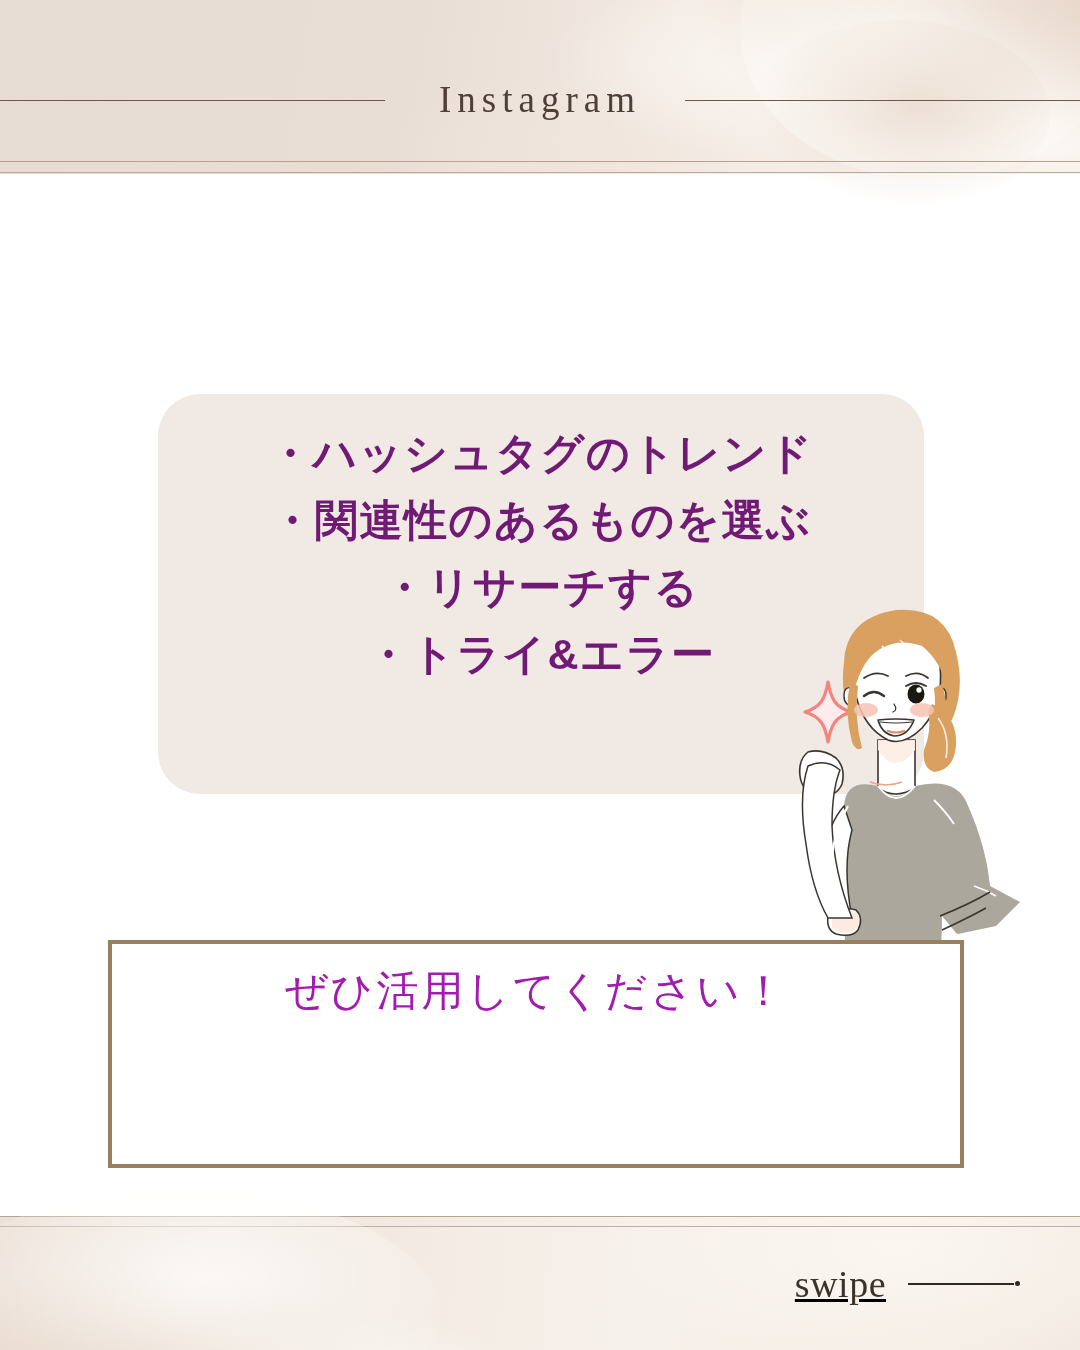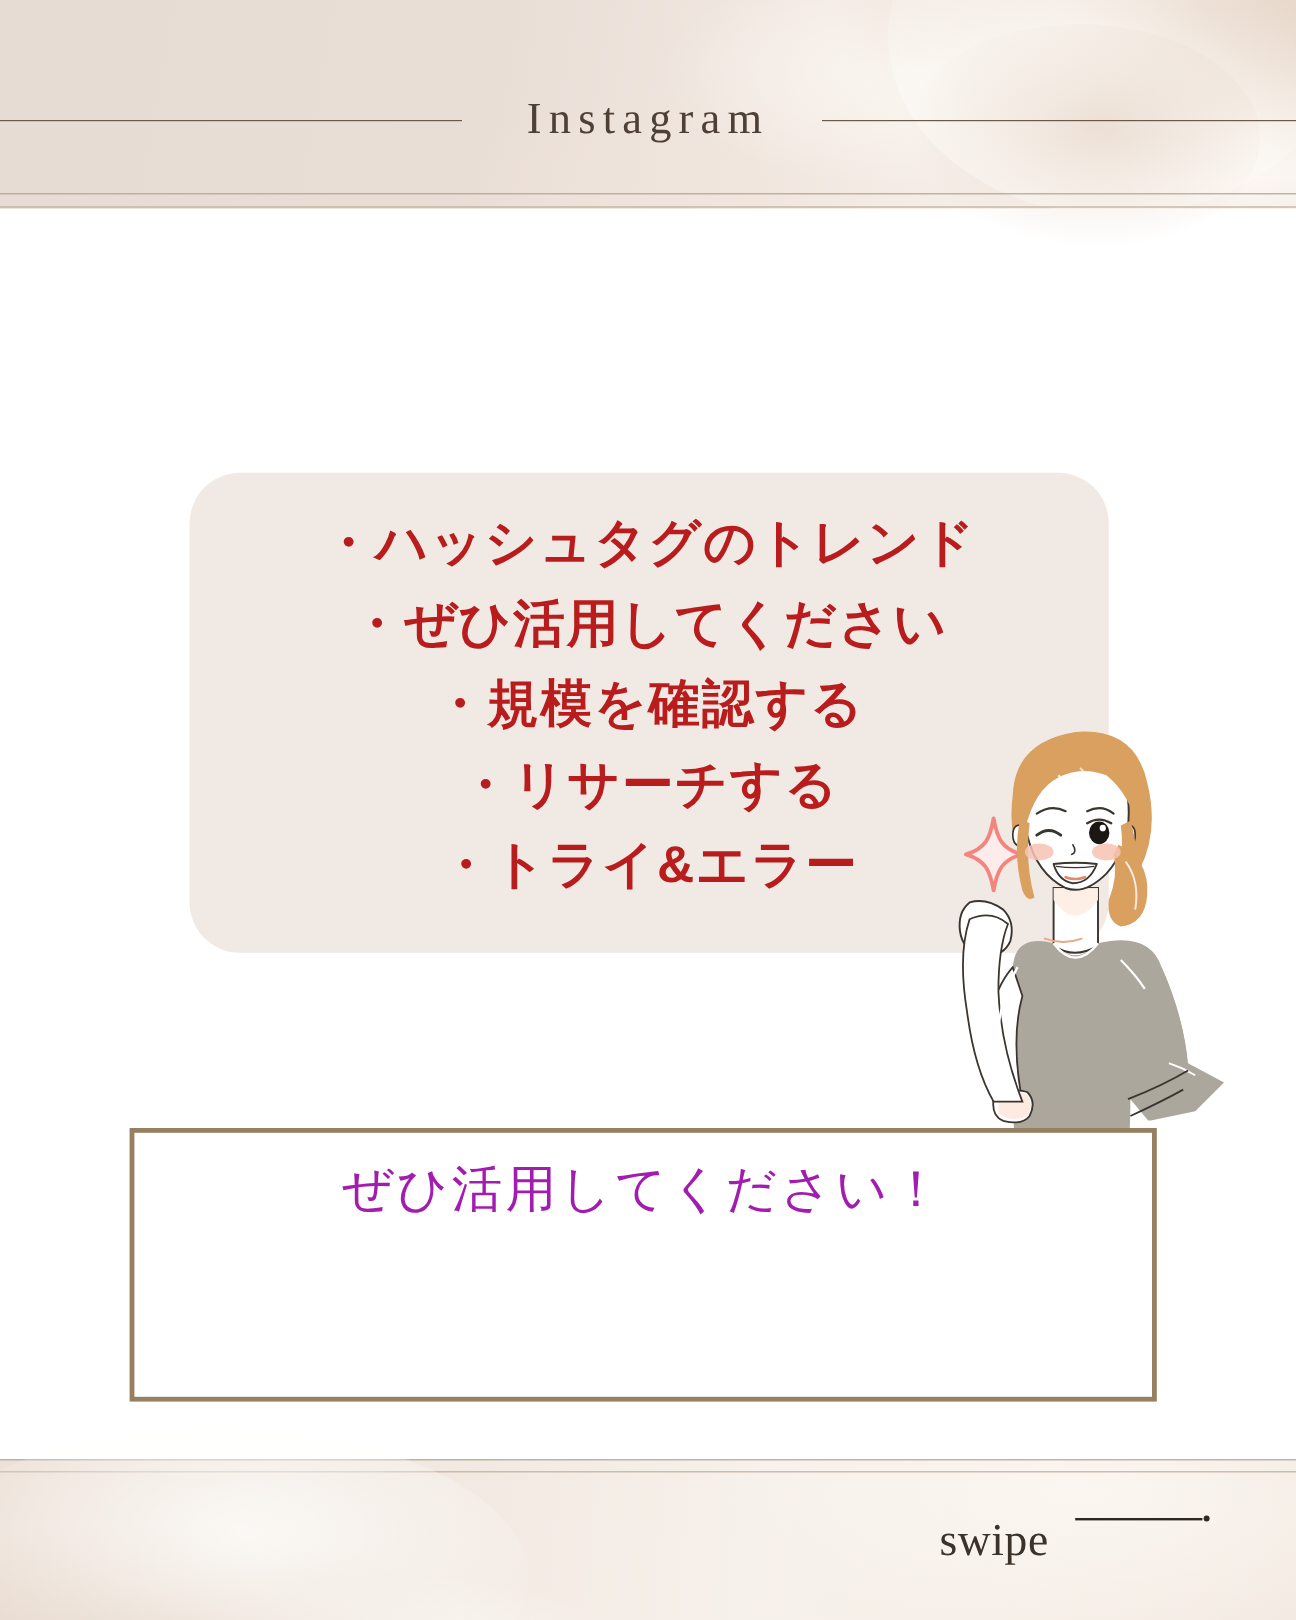--- a/index.html
+++ b/index.html
@@ -103,21 +103,21 @@
   }
   .bullet-list {
     position: absolute;
     left: 158px; top: 420px;
     width: 766px;
     text-align: center;
   }
   .bullet-item {
     font-size: 43px;
     font-weight: 700;
-    color: #b91c1c;
+    color: #701a75;
     line-height: 67px;
     letter-spacing: 1.5px;
     white-space: nowrap;
   }
 
   
   .illustration {
     position: absolute;
     left: 782px; top: 600px;
     width: 298px; height: 360px;
@@ -170,23 +170,25 @@
   .bottom-band .swirl-c {
     position: absolute;
     left: -80px; bottom: -90px;
     width: 520px; height: 250px;
     border-radius: 50%;
     background: radial-gradient(ellipse at 55% 35%, rgba(255,255,253,0.75) 0%, rgba(255,255,253,0) 68%);
   }
 
   .swipe-wrap {
     position: absolute;
-    right: 72px; top: 1262px;
+    right: 60px; top: 1262px;
     display: flex;
+    align-items: center;
     gap: 22px;
+    text-decoration: underline;
   }
   .swipe-text {
     font-family: "Liberation Serif", serif;
     font-size: 38px;
     color: #3b322a;
     line-height: 44px;
     letter-spacing: 0.5px;
   }
   .swipe-arrow {
     position: relative;
@@ -219,22 +221,21 @@
     <div class="band-rule r2"></div>
   </div>
   <div class="header-line left"></div>
   <div class="header-line right"></div>
   <div class="header-title">Instagram</div>
 
 
   <div class="list-panel"></div>
   <div class="bullet-list">
     <div class="bullet-item">・ハッシュタグのトレンド</div>
-    <div class="bullet-item">・ぜひ活用してください</div>
-    <div class="bullet-item">・規模を確認する</div>
+    <div class="bullet-item">・関連性のあるものを選ぶ</div>
     <div class="bullet-item">・リサーチする</div>
     <div class="bullet-item">・トライ&amp;エラー</div>
   </div>
 
   <div class="illustration">
     <svg viewBox="0 0 298 360" width="298" height="360" xmlns="http://www.w3.org/2000/svg">
 
       <g>
         <path d="M46 82 C49 99 53 107 69 112 C53 117 49 125 46 142 C43 125 39 117 23 112 C39 107 43 99 46 82 Z" fill="#fdeceb" stroke="#f4857e" stroke-width="3.2" stroke-linejoin="round"></path>
       </g>

